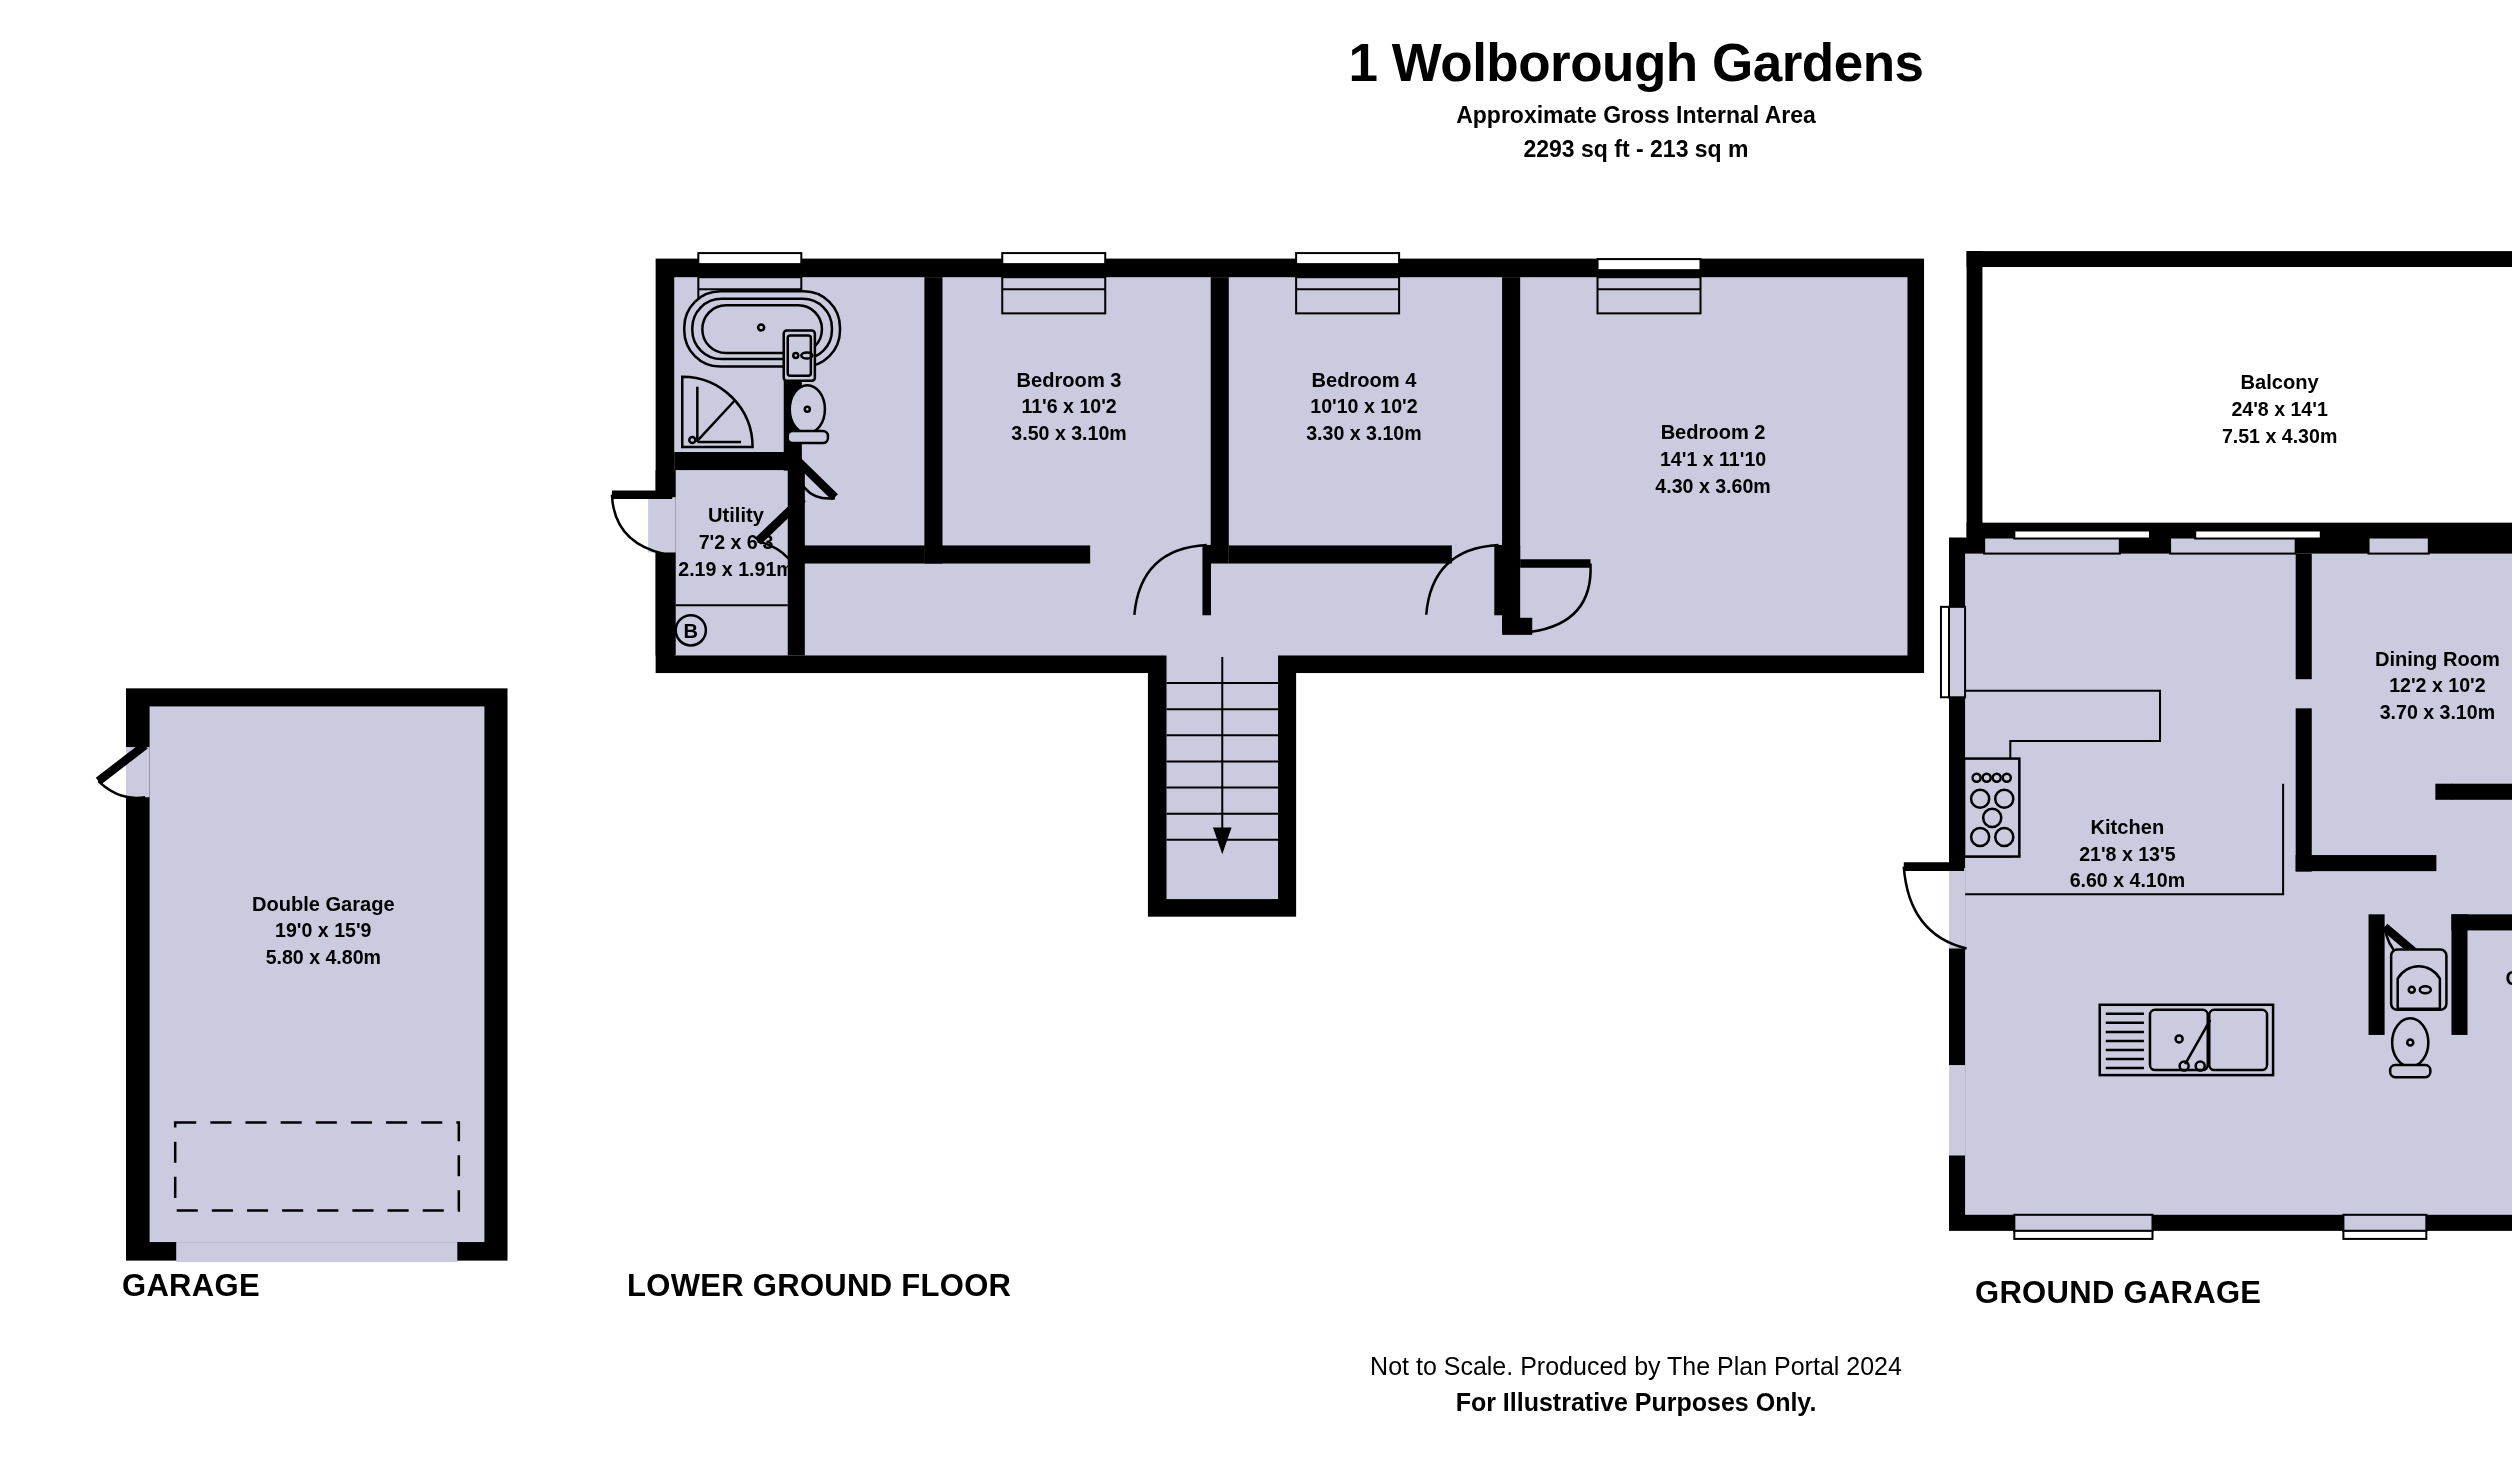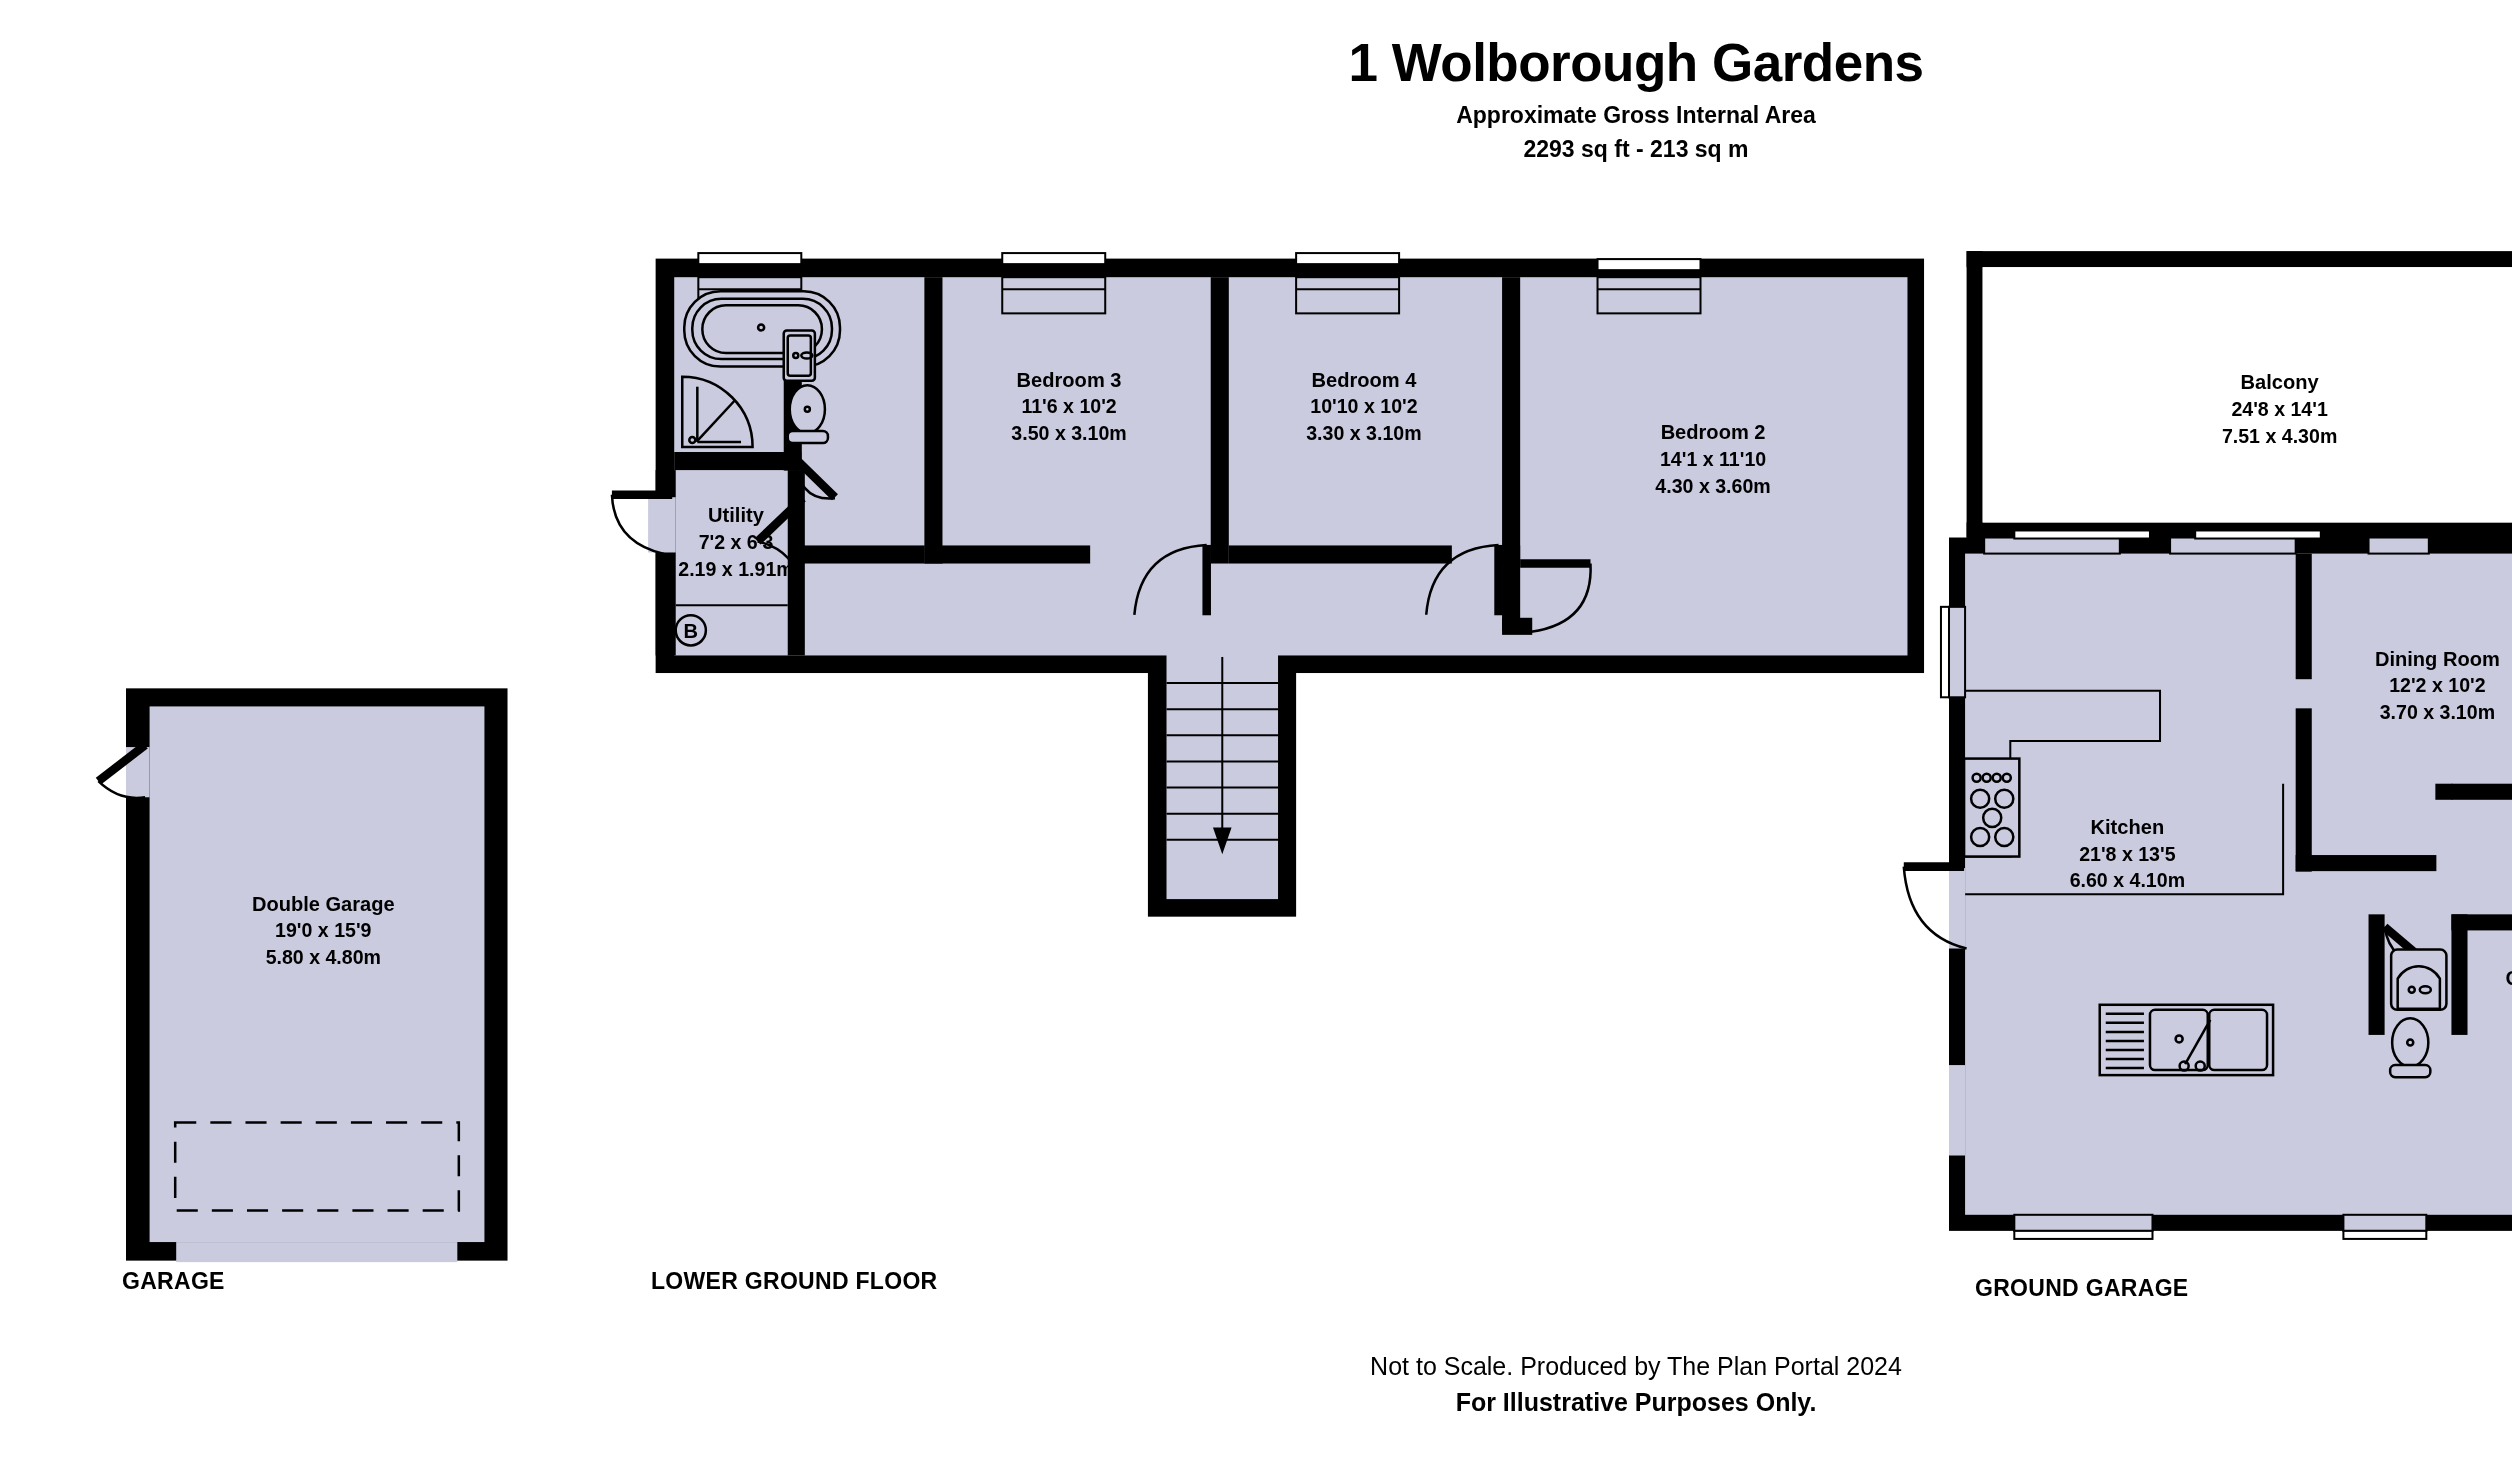--- a/index.html
+++ b/index.html
@@ -13,23 +13,23 @@
   }
   #page{position:absolute;inset:0;}
 
   
   .header{position:absolute;top:0;left:0;width:100%;text-align:center;}
   .title{font-size:53px;font-weight:bold;letter-spacing:-0.5px;margin-top:36px;line-height:1;}
   .subtitle{font-size:23px;font-weight:bold;margin-top:15px;line-height:1;}
   .area{font-size:23px;font-weight:bold;margin-top:11px;line-height:1;}
 
   
-  .floor-label{position:absolute;font-size:23px;font-weight:bold;letter-spacing:0.3px;white-space:nowrap;}
+  .floor-label{position:absolute;font-size:31px;font-weight:bold;letter-spacing:0.3px;white-space:nowrap;}
   #label-garage{left:122px;top:1268px;}
-  #label-lower{left:651px;top:1268px;}
+  #label-lower{left:627px;top:1268px;}
   #label-ground{left:1975px;top:1275px;}
 
   
   .footer{position:absolute;left:0;width:100%;text-align:center;}
   #footer-line1{top:1352px;font-size:25px;}
   #footer-line2{top:1388px;font-size:25px;font-weight:bold;}
 
   
   .plan{position:absolute;}
   #plan-garage{left:90px;top:688px;margin-left:36px;}

